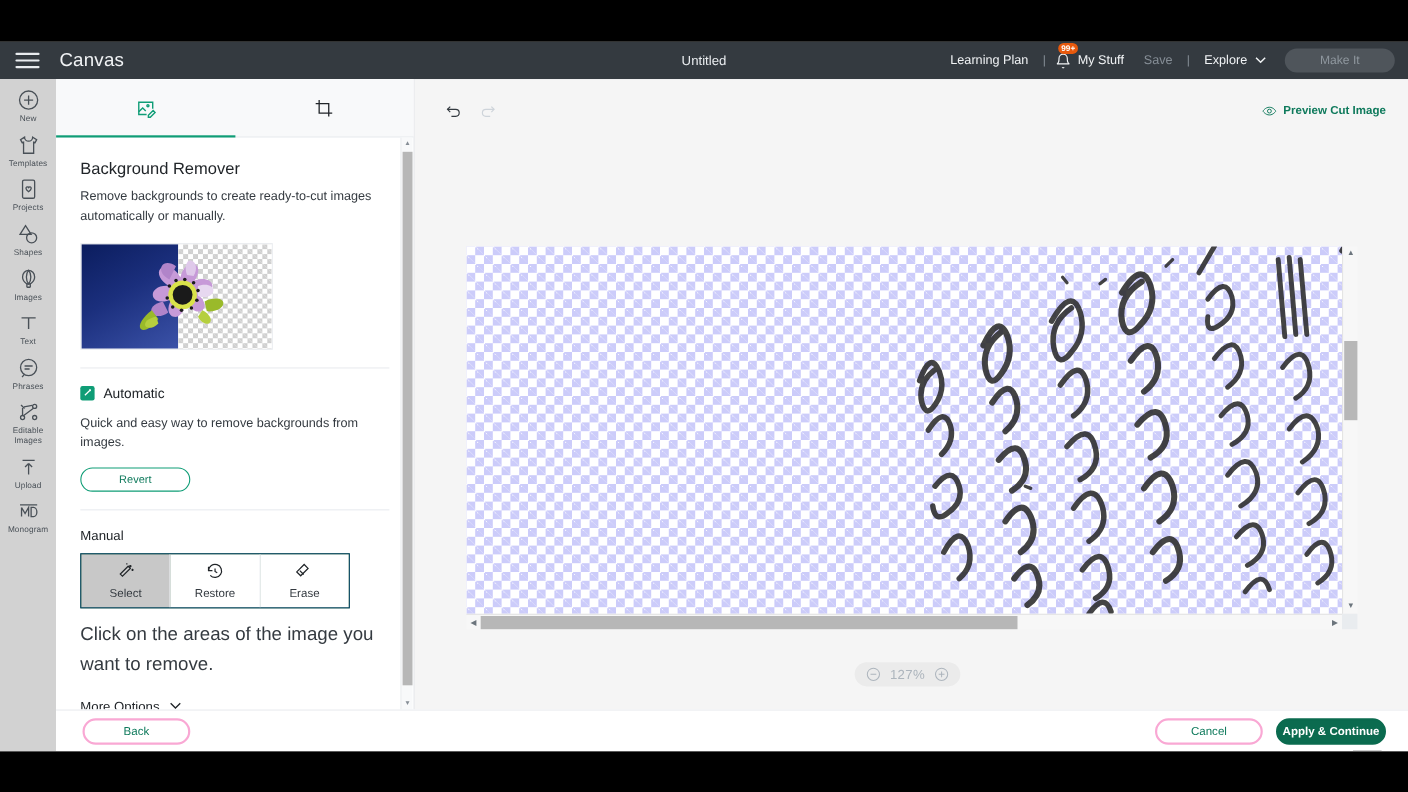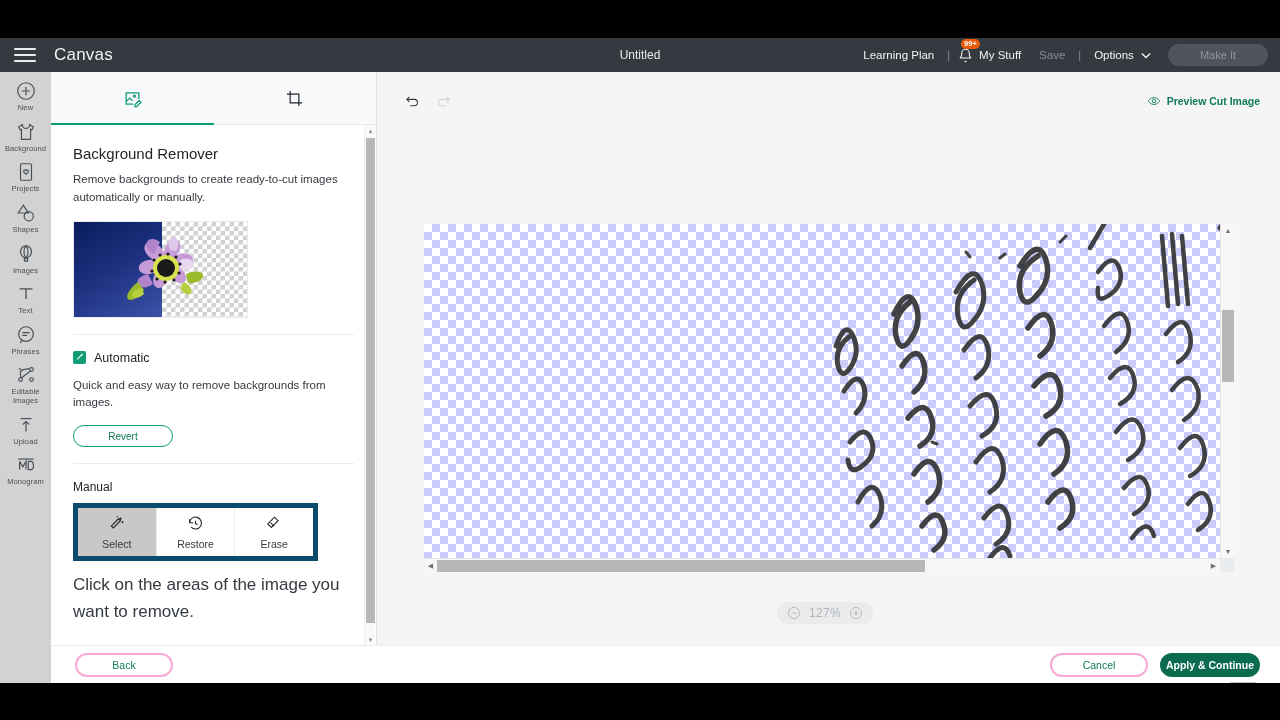--- a/index.html
+++ b/index.html
@@ -117,21 +117,21 @@
   }
   .sec-title { font-size: 12.5px; color: #212529; }
   .sec-desc { font-size: 11.5px; color: #343a40; line-height: 1.55; margin-top: 12px; }
   .btn-revert {
     margin-top: 13px; width: 100px; height: 22px; border-radius: 12px;
     border: 1px solid #0f9d76; background: #fff; color: #0f7a5c;
     font-size: 10px; font-family: inherit; cursor: pointer;
   }
   .manual-lbl { font-size: 12px; color: #212529; margin-top: 16px; margin-bottom: 9px; }
   .seg {
-    display: flex; width: 245px; border: 5px solid #0c4a6e; background: #14532d;
+    display: flex; width: 245px; border: 1px solid #0c4a6e; background: #14532d;
   }
   .seg-btn {
     flex: 1; height: 48px; display: flex; flex-direction: column;
     align-items: center; justify-content: center; gap: 5px; cursor: pointer;
     border-right: 1px solid #e9ecef; background: #fff;
   }
   .seg-btn:last-child { border-right: none; }
   .seg-btn.active { background: #c8c8c8; }
   .seg-lbl { font-size: 10.5px; color: #343a40; }
   .hint { font-size: 17px; color: #343a40; line-height: 1.55; margin-top: 11px; }
@@ -258,21 +258,21 @@
         <span class="badge">99+</span>
         <svg class="bell-ico" width="15" height="15" viewBox="0 0 24 24" fill="none" stroke="#f1f3f5" stroke-width="1.7">
           <path d="M18 8a6 6 0 1 0-12 0c0 7-3 8-3 8h18s-3-1-3-8"></path>
           <path d="M10.5 21a1.8 1.8 0 0 0 3 0"></path>
         </svg>
       </span>
       <span class="hr-item" style="padding-left:4px">My Stuff</span>
       <span class="hr-muted">Save</span>
       <span class="hr-sep">|</span>
       <span class="hr-item">
-        <span>Options</span>
+        <span>Explore</span>
         <svg class="chev" width="10" height="7" viewBox="0 0 12 8" fill="none" stroke="#f1f3f5" stroke-width="1.6">
             <path d="M1 1.5 6 6.5 11 1.5"></path>
           </svg>
       </span>
       <button class="make-it">Make It</button>
     </div>
   </div>
 
   <div class="rail">
 
@@ -281,21 +281,21 @@
           <circle cx="12" cy="12" r="9"></circle>
           <path d="M12 7.5v9M7.5 12h9"></path>
         </svg>
       <span class="rail-lbl">New</span>
     </div>
 
     <div class="rail-item">
       <svg class="rail-ico" viewBox="0 0 24 24" fill="none" stroke="#495057" stroke-width="1.3">
           <path d="M8 4 4 6.5l1.6 3L7 9v11h10V9l1.4.5 1.6-3L16 4a3 3 0 0 1-8 0Z"></path>
         </svg>
-      <span class="rail-lbl">Background</span>
+      <span class="rail-lbl">Templates</span>
     </div>
 
     <div class="rail-item">
       <svg class="rail-ico" viewBox="0 0 24 24" fill="none" stroke="#495057" stroke-width="1.3">
           <rect x="6" y="3" width="12" height="18" rx="1.5"></rect>
           <path d="M12 14.5s-2.6-1.8-2.6-3.4a1.4 1.4 0 0 1 2.6-.7 1.4 1.4 0 0 1 2.6.7c0 1.6-2.6 3.4-2.6 3.4Z"></path>
         </svg>
       <span class="rail-lbl">Projects</span>
     </div>
 

